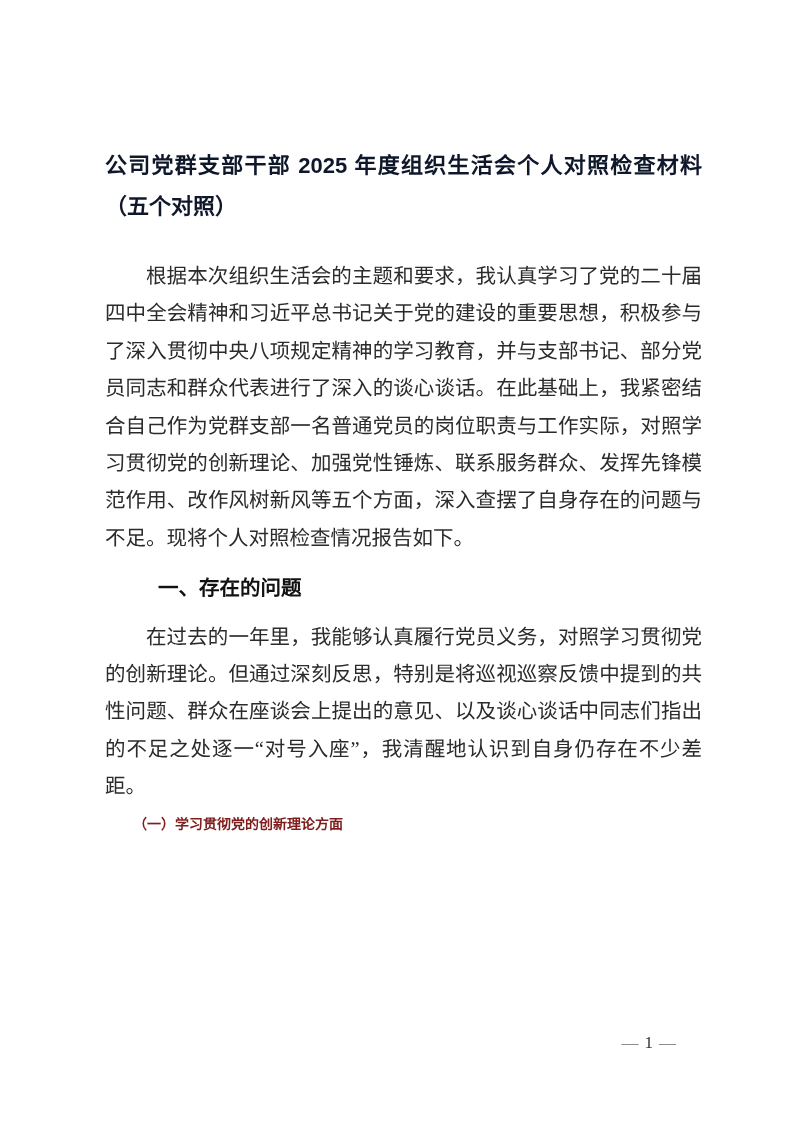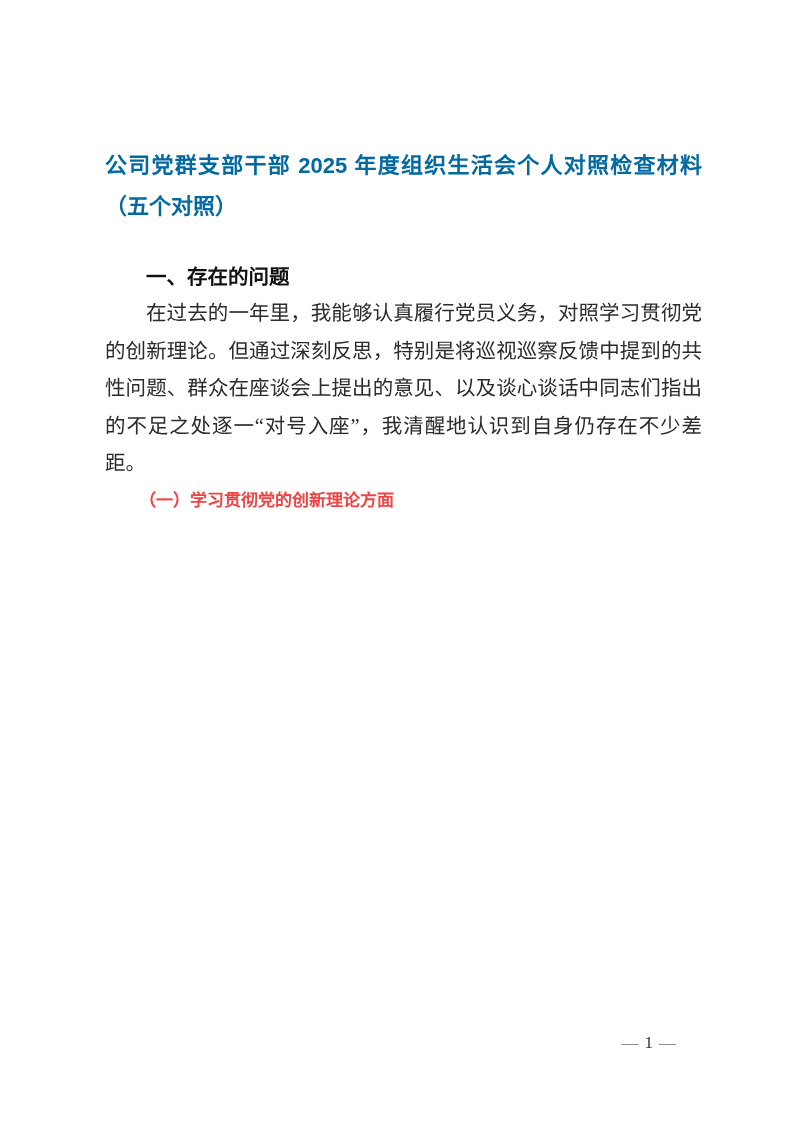--- a/index.html
+++ b/index.html
@@ -20,48 +20,48 @@
     left: 105px;
     top: 145px;
     width: 597px;
   }
   .doc-title {
     margin: 0 0 31px 0;
     font-family: "Liberation Sans", sans-serif;
     font-weight: 700;
     font-size: 22px;
     line-height: 41px;
-    color: #0369a1;
+    color: #0f172a;
     text-align: justify;
   }
   .para {
     margin: 0;
     font-size: 20.5px;
     line-height: 37.4px;
     color: #2b2b2b;
     text-align: justify;
     text-indent: 2em;
     font-family: "Liberation Serif", serif;
   }
   .heading-heiti {
-    margin: 0;
+    margin: 12px;
     font-family: "Liberation Sans", sans-serif;
     font-weight: 700;
     font-size: 20.5px;
     line-height: 37.4px;
     color: #111111;
     text-indent: 2em;
   }
   .heading-kaiti {
     margin: 0;
     font-family: "Liberation Serif", serif;
     font-weight: 700;
-    font-size: 17px;
+    font-size: 14px;
     line-height: 37.4px;
-    color: #ef4444;
+    color: #7f1d1d;
     text-indent: 2em;
   }
   .footer {
     position: absolute;
     top: 1031px;
     right: 111px;
     font-size: 17px;
     line-height: 24px;
     white-space: nowrap;
   }
@@ -75,20 +75,21 @@
   }
 </style>
 </head>
 <body>
 
 <div class="page">
   <div class="content">
     <h1 class="doc-title">公司党群支部干部 2025 年度组织生活会个人对照检查材料（五个对照）</h1>
 
     <div>
+      <p class="para">根据本次组织生活会的主题和要求，我认真学习了党的二十届四中全会精神和习近平总书记关于党的建设的重要思想，积极参与了深入贯彻中央八项规定精神的学习教育，并与支部书记、部分党员同志和群众代表进行了深入的谈心谈话。在此基础上，我紧密结合自己作为党群支部一名普通党员的岗位职责与工作实际，对照学习贯彻党的创新理论、加强党性锤炼、联系服务群众、发挥先锋模范作用、改作风树新风等五个方面，深入查摆了自身存在的问题与不足。现将个人对照检查情况报告如下。</p>
 
       <h2 class="heading-heiti">一、存在的问题</h2>
 
       <p class="para">在过去的一年里，我能够认真履行党员义务，对照学习贯彻党的创新理论。但通过深刻反思，特别是将巡视巡察反馈中提到的共性问题、群众在座谈会上提出的意见、以及谈心谈话中同志们指出的不足之处逐一“对号入座”，我清醒地认识到自身仍存在不少差距。</p>
 
       <h3 class="heading-kaiti">（一）学习贯彻党的创新理论方面</h3>
 
     </div>
   </div>
 

